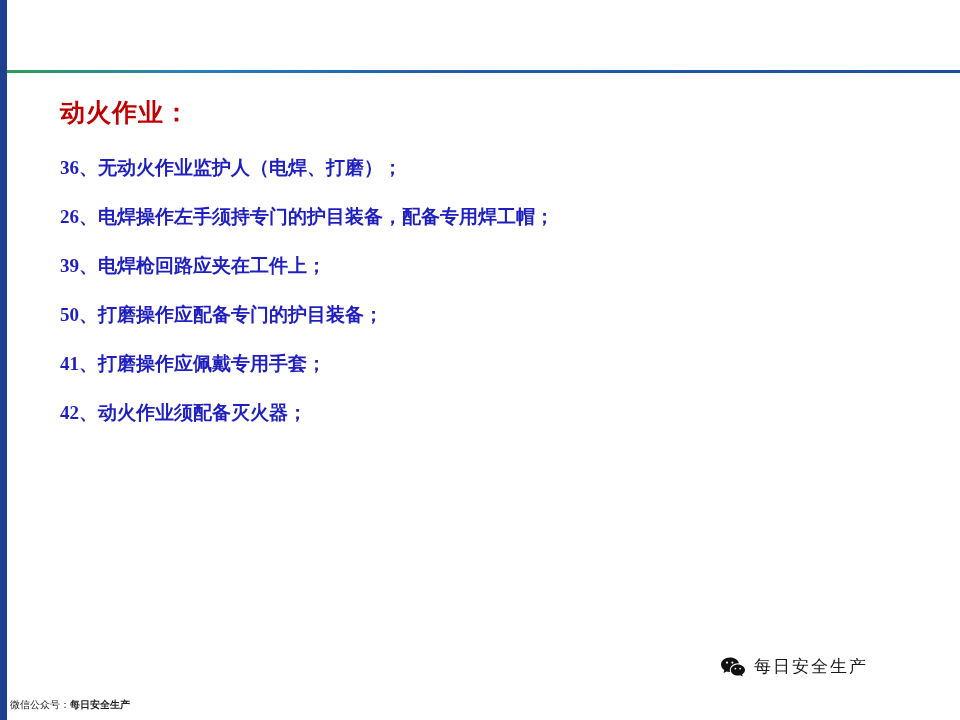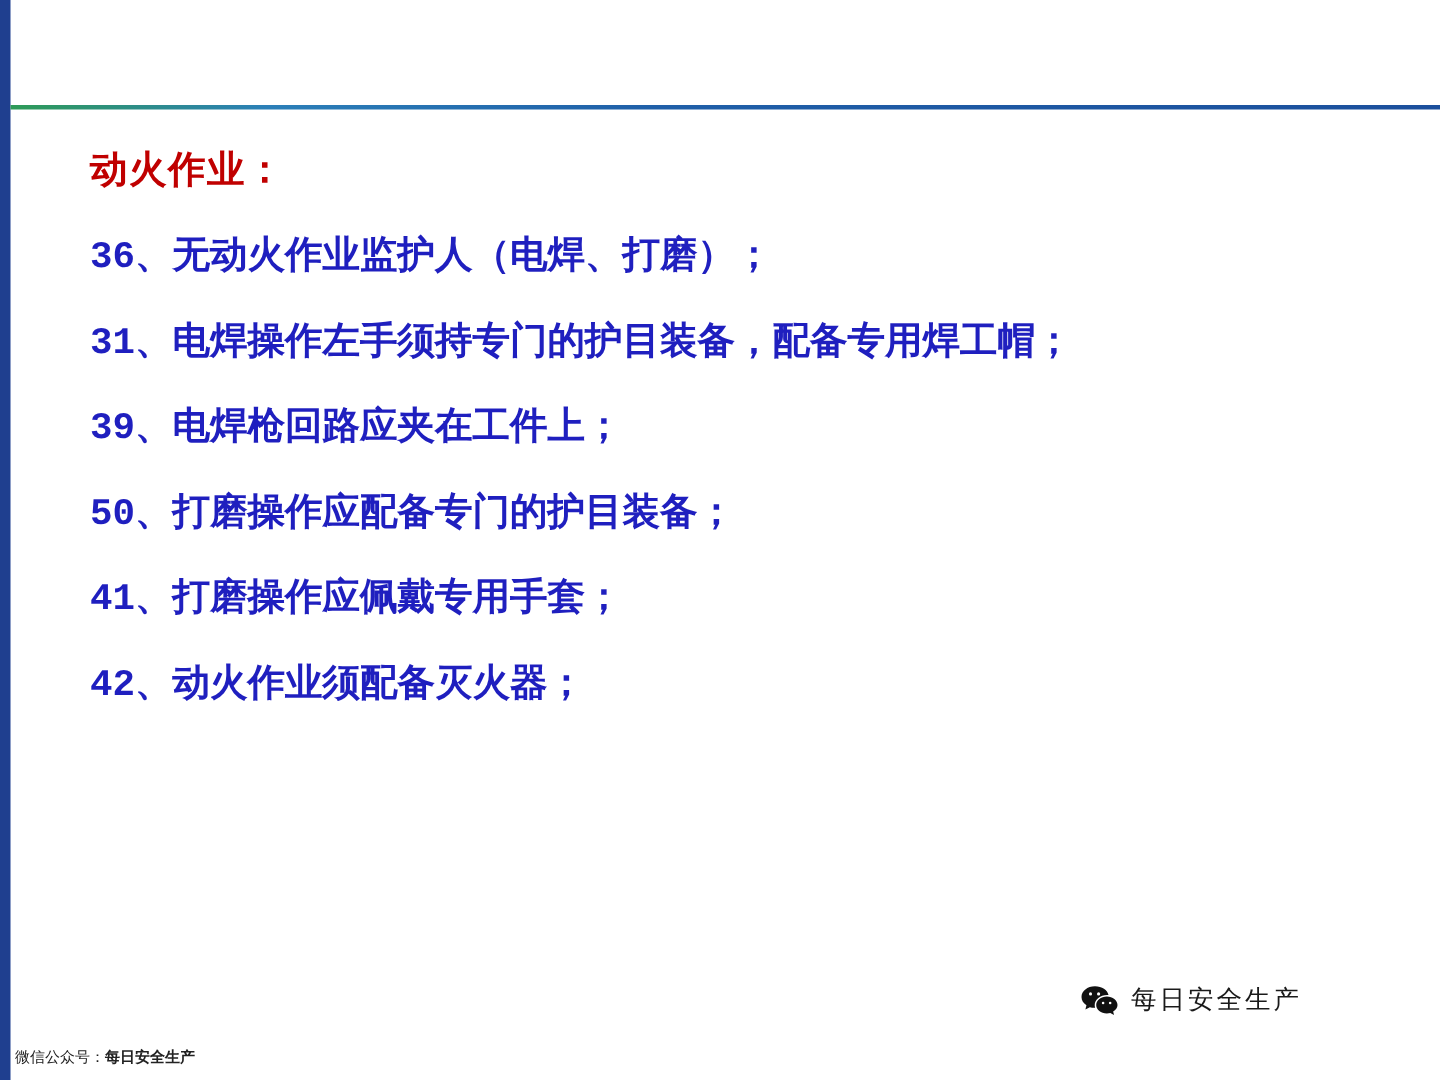--- a/index.html
+++ b/index.html
@@ -48,25 +48,25 @@
     color: #c00000;
     font-weight: bold;
     font-size: 25px;
     letter-spacing: 1px;
     margin-bottom: 26px;
     font-family: Liberation Serif, serif;
   }
   .item {
     color: #1f1fbf;
     font-weight: bold;
-    font-size: 25px;
+    font-size: 19px;
     line-height: 1.32;
     margin-bottom: 24px;
     white-space: nowrap;
-    font-family: Liberation Mono, monospace;
+    font-family: Liberation Serif, serif;
   }
   
   .footer-left {
     position: absolute;
     left: 10px;
     bottom: 8px;
     font-size: 10px;
     color: #222222;
     font-family: "DejaVu Sans", sans-serif;
     white-space: nowrap;
@@ -103,21 +103,21 @@
 
 <div class="slide">
 
   <div class="left-bar"></div>
   <div class="top-rule"></div>
 
   <div class="content">
     <div class="heading">动火作业：</div>
 
     <div class="item">36、无动火作业监护人（电焊、打磨）；</div>
-    <div class="item">31、电焊操作左手须持专门的护目装备，配备专用焊工帽；</div>
+    <div class="item">26、电焊操作左手须持专门的护目装备，配备专用焊工帽；</div>
     <div class="item">39、电焊枪回路应夹在工件上；</div>
     <div class="item">50、打磨操作应配备专门的护目装备；</div>
     <div class="item">41、打磨操作应佩戴专用手套；</div>
     <div class="item">42、动火作业须配备灭火器；</div>
   </div>
 
   <div class="wechat-badge">
     <span class="wechat-icon">
       <svg width="26" height="22" viewBox="0 0 26 22" xmlns="http://www.w3.org/2000/svg">
         <path d="M10 1.5C4.9 1.5 1 4.7 1 8.6c0 2.2 1.3 4.2 3.3 5.5L3.6 17l3-1.5c.9.3 1.9.4 2.9.4h.6c-.2-.6-.3-1.2-.3-1.8 0-3.8 3.7-6.8 8.3-6.8.3 0 .6 0 .9.05C18.4 4.1 14.6 1.5 10 1.5z" fill="#111111"></path>

